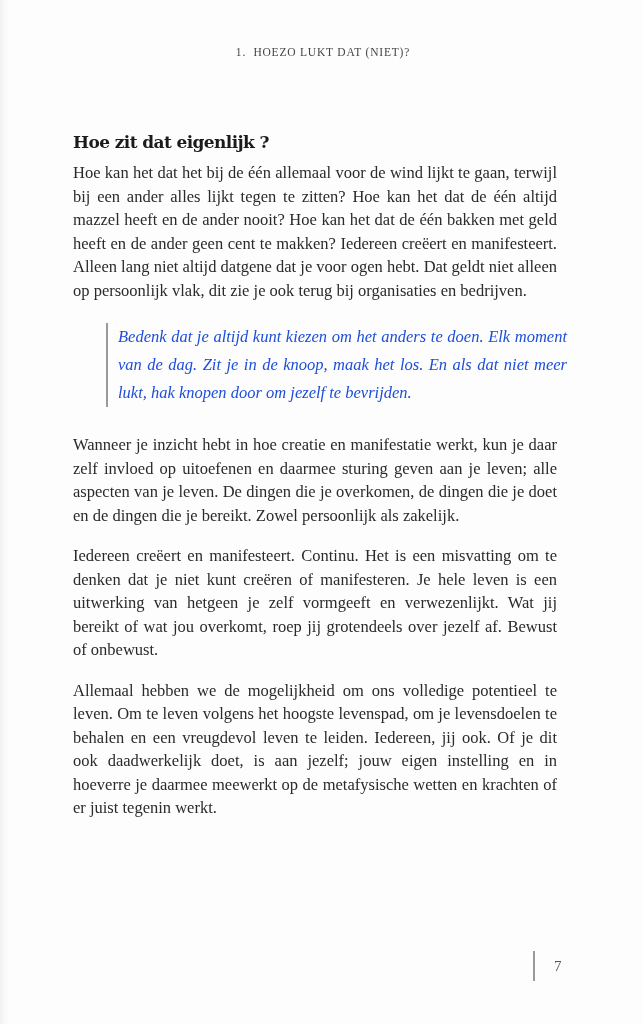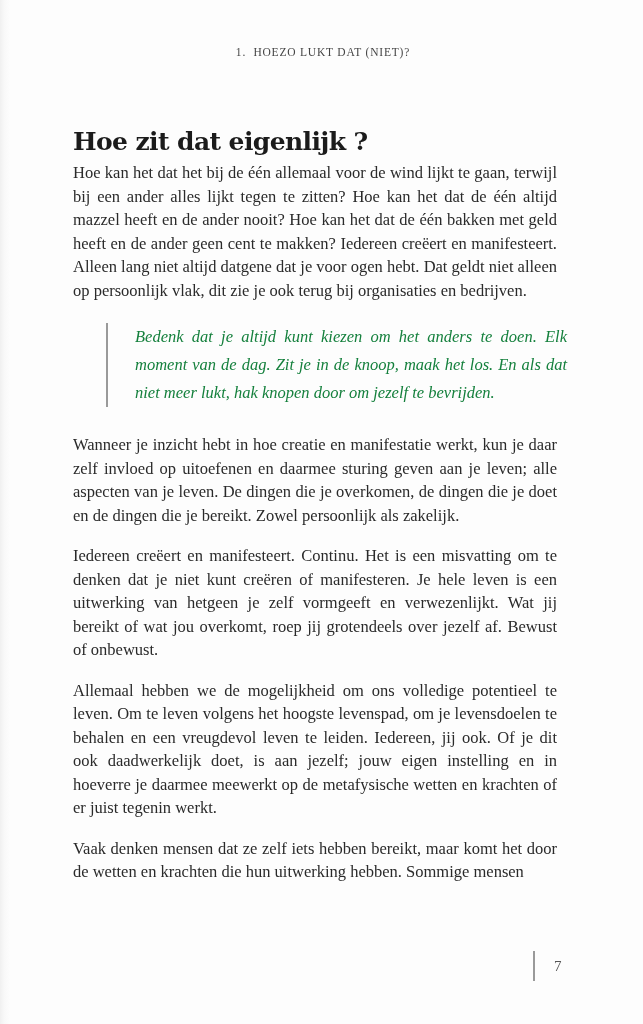--- a/index.html
+++ b/index.html
@@ -46,45 +46,45 @@
     line-height: 14px;
     letter-spacing: 0.8px;
     color: var(--running_head);
     white-space: pre;
   }
 
   h1.section-heading {
     margin-top: 68px;
     margin-bottom: 4px;
     font-family: "DejaVu Serif", "Liberation Serif", serif;
-    font-size: 25px;
+    font-size: 17px;
     line-height: 30px;
     font-weight: 700;
     letter-spacing: -0.6px;
     color: var(--heading);
   }
 
   p.body-par {
     margin: 0 16px 17px 0;
     font-size: 16.5px;
     line-height: 23.5px;
     text-align: justify;
     color: var(--text);
     hyphens: none;
   }
 
   blockquote.pull-quote {
     margin: 21px 6px 26px 33px;
-    padding-left: 27px;
+    padding-left: 10px;
     border-left: 2px solid var(--quote_border);
     font-style: italic;
     font-size: 16.5px;
     line-height: 28px;
     text-align: justify;
-    color: #15803d;
+    color: #1d4ed8;
     hyphens: none;
   }
 
   .page-footer {
     position: absolute;
     left: 533px;
     top: 951px;
     display: flex;
     align-items: center;
   }
@@ -114,20 +114,19 @@
     <p class="body-par">Hoe kan het dat het bij de één allemaal voor de wind lijkt te gaan, terwijl bij een ander alles lijkt tegen te zitten? Hoe kan het dat de één altijd mazzel heeft en de ander nooit? Hoe kan het dat de één bakken met geld heeft en de ander geen cent te makken? Iedereen creëert en manifesteert. Alleen lang niet altijd datgene dat je voor ogen hebt. Dat geldt niet alleen op persoonlijk vlak, dit zie je ook terug bij organisaties en bedrijven.</p>
 
     <blockquote class="pull-quote">Bedenk dat je altijd kunt kiezen om het anders te doen. Elk moment van de dag. Zit je in de knoop, maak het los. En als dat niet meer lukt, hak knopen door om jezelf te bevrijden.</blockquote>
 
     <p class="body-par">Wanneer je inzicht hebt in hoe creatie en manifestatie werkt, kun je daar zelf invloed op uitoefenen en daarmee sturing geven aan je leven; alle aspecten van je leven. De dingen die je overkomen, de dingen die je doet en de dingen die je bereikt. Zowel persoonlijk als zakelijk.</p>
 
     <p class="body-par">Iedereen creëert en manifesteert. Continu. Het is een misvatting om te denken dat je niet kunt creëren of manifesteren. Je hele leven is een uitwerking van hetgeen je zelf vormgeeft en verwezenlijkt. Wat jij bereikt of wat jou overkomt, roep jij grotendeels over jezelf af. Bewust of onbewust.</p>
 
     <p class="body-par">Allemaal hebben we de mogelijkheid om ons volledige potentieel te leven. Om te leven volgens het hoogste levenspad, om je levensdoelen te behalen en een vreugdevol leven te leiden. Iedereen, jij ook. Of je dit ook daadwerkelijk doet, is aan jezelf; jouw eigen instelling en in hoeverre je daarmee meewerkt op de metafysische wetten en krachten of er juist tegenin werkt.</p>
 
-    <p class="body-par">Vaak denken mensen dat ze zelf iets hebben bereikt, maar komt het door de wetten en krachten die hun uitwerking hebben. Sommige mensen</p>
   </div>
 
   <div class="page-footer">
     <span class="footer-bar"></span>
     <span class="page-number">7</span>
   </div>
 </div>
 
 </body></html>

